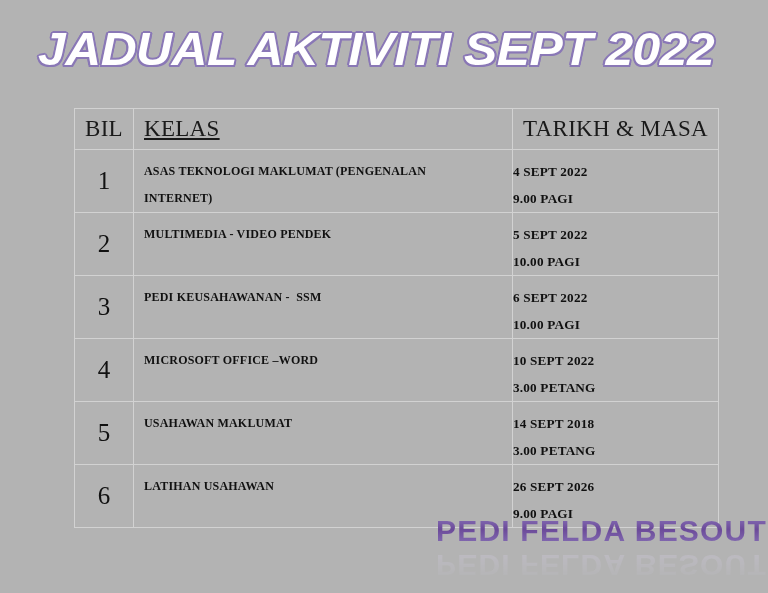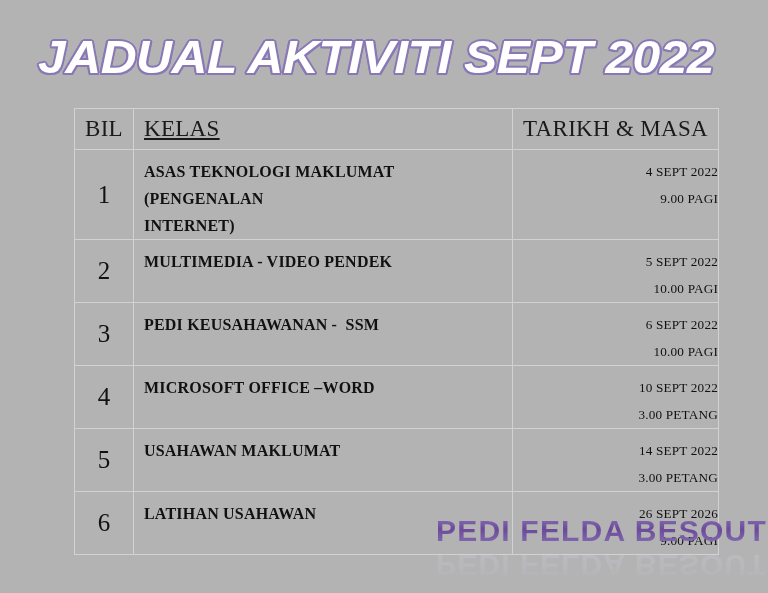--- a/index.html
+++ b/index.html
@@ -12,21 +12,21 @@
     background: #b3b3b3;
     font-family: "Liberation Serif", "DejaVu Serif", serif;
     overflow: hidden;
     position: relative;
   }
 
   
   .title-wrap {
     position: absolute;
     left: 38px;
-    top: 28px;
+    top: 20px;
     width: 600px;
     height: 62px;
   }
   .title {
     font-family: "Liberation Sans", "DejaVu Sans", sans-serif;
     font-weight: bold;
     font-style: italic;
     font-size: 47px;
     line-height: 58px;
     letter-spacing: -0.5px;
@@ -79,32 +79,32 @@
   tbody tr.tall { height: 60px; }
 
   td.cell-bil {
     text-align: center;
     font-size: 25px;
     color: #111111;
   }
   td.cell-kelas {
     text-align: left;
     padding-left: 10px;
-    font-size: 16px;
+    font-size: 12px;
     font-weight: bold;
     color: #111111;
     letter-spacing: 0.2px;
     line-height: 27px;
     vertical-align: top;
     padding-top: 8px;
   }
   td.cell-date {
-    text-align: right;
+    text-align: left;
     font-size: 13.2px;
-    font-weight: normal;
+    font-weight: bold;
     color: #111111;
     letter-spacing: 0.2px;
     line-height: 27px;
     vertical-align: top;
     padding-top: 8px;
     margin-left: 8px;
   }
   .kelas-line { display: block; white-space: pre-wrap; }
   .date-line  { display: block; }
 
@@ -212,21 +212,21 @@
         <span class="date-line">3.00 PETANG</span>
       </td>
     </tr>
 
     <tr>
       <td class="cell-bil">5</td>
       <td class="cell-kelas">
         <span class="kelas-line">USAHAWAN MAKLUMAT</span>
       </td>
       <td class="cell-date">
-        <span class="date-line">14 SEPT 2022</span>
+        <span class="date-line">14 SEPT 2018</span>
         <span class="date-line">3.00 PETANG</span>
       </td>
     </tr>
 
     <tr>
       <td class="cell-bil">6</td>
       <td class="cell-kelas">
         <span class="kelas-line">LATIHAN USAHAWAN</span>
       </td>
       <td class="cell-date">

